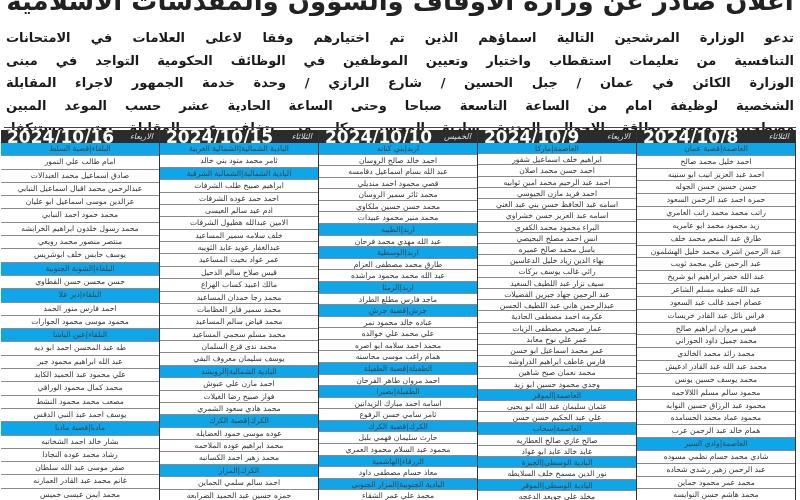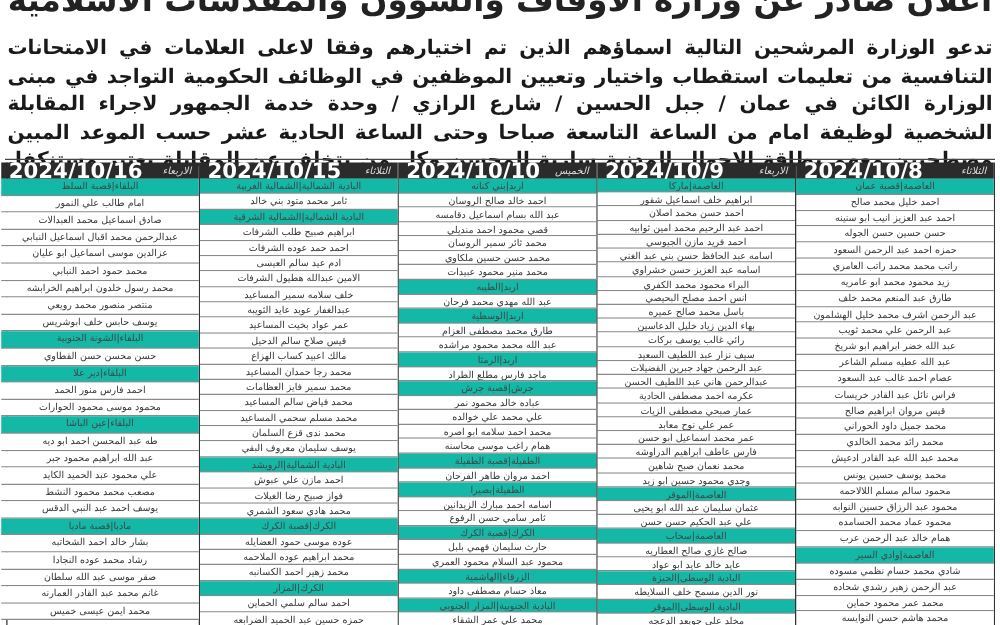--- a/index.html
+++ b/index.html
@@ -8,21 +8,21 @@
     font-family: "DejaVu Sans", sans-serif; color:#111; direction:rtl;
     position:relative;
   }
   .title {
     position:absolute; top:-14px; left:0; right:0; height:30px;
     text-align:center; font-weight:bold; font-size:26px; line-height:30px;
     color:#222; letter-spacing:0.5px; white-space:nowrap; overflow:hidden;
   }
   .body-text {
     position:absolute; top:27px; left:6px; right:6px;
-    font-weight:bold; font-size:16px; line-height:22.5px;
+    font-weight:bold; font-size:13px; line-height:22.5px;
     text-align:justify; text-align-last:justify; color:#1a1a1a;
   }
   .body-text p { margin:0; white-space:nowrap; overflow:hidden; text-align:justify; text-align-last:justify; }
   .rule { position:absolute; top:127px; left:4px; right:4px; height:1px; background:#444; }
   .table {
     position:absolute; top:130px; left:5px; width:790px; height:372px;
     display:flex; flex-direction:row; direction:rtl;
     border-left:1px solid #333;
   }
   .col { width:158px; flex:0 0 158px; border-right:1px solid #333; display:flex; flex-direction:column; }
@@ -30,21 +30,21 @@
     background:#2b2b2b; color:#fff; height:13px; display:flex; align-items:center;
     justify-content:space-between; padding:0 6px; font-size:9px;
   }
   .col-head .date { font-weight:bold; font-size:17px; direction:ltr; }
   .col-head .day { font-size:8px; color:#ddd;font-style:italic; }
   .row {
     height:12.6px; line-height:12.6px; font-size:7.6px; text-align:center;
     border-bottom:1px solid #8a8a8a; white-space:nowrap; overflow:hidden; color:#333;
     background:#fff;
   }
-  .row.sec { background:#14b8a6; color:#444; }
+  .row.sec { background:#0ea5e9; color:#444; }
 </style>
 </head>
 <body>
 
 <div class="title">اعلان صادر عن وزارة الاوقاف والشؤون والمقدسات الاسلامية</div>
 
 <div class="body-text">
   <p>تدعو الوزارة المرشحين التالية اسماؤهم الذين تم اختيارهم وفقا لاعلى العلامات في الامتحانات</p>
   <p>التنافسية من تعليمات استقطاب واختيار وتعيين الموظفين في الوظائف الحكومية التواجد في مبنى</p>
   <p>الوزارة الكائن في عمان / جبل الحسين / شارع الرازي / وحدة خدمة الجمهور لاجراء المقابلة</p>
@@ -215,20 +215,21 @@
       <div class="row">يوسف حابس خلف ابوشريس</div>
       <div class="row sec">البلقاء|الشونة الجنوبية</div>
       <div class="row">حسن محسن حسن القطاوي</div>
       <div class="row sec">البلقاء|دير علا</div>
       <div class="row">احمد فارس منور الحمد</div>
       <div class="row">محمود موسى محمود الحوارات</div>
       <div class="row sec">البلقاء|عين الباشا</div>
       <div class="row">طه عبد المحسن احمد ابو ديه</div>
       <div class="row">عبد الله ابراهيم محمود جبر</div>
       <div class="row">علي محمود عبد الحميد الكايد</div>
+      <div class="row">محمد كمال محمود الوراقي</div>
       <div class="row">مصعب محمد محمود النشط</div>
       <div class="row">يوسف احمد عبد النبي الدقس</div>
       <div class="row sec">مادبا|قصبة مادبا</div>
       <div class="row">بشار خالد احمد الشخاتبه</div>
       <div class="row">رشاد محمد عوده النجادا</div>
       <div class="row">صقر موسى عبد الله سلطان</div>
       <div class="row">غانم محمد عبد القادر العمارنه</div>
       <div class="row">محمد ايمن عيسى خميس</div>
     </div>
   </div>

